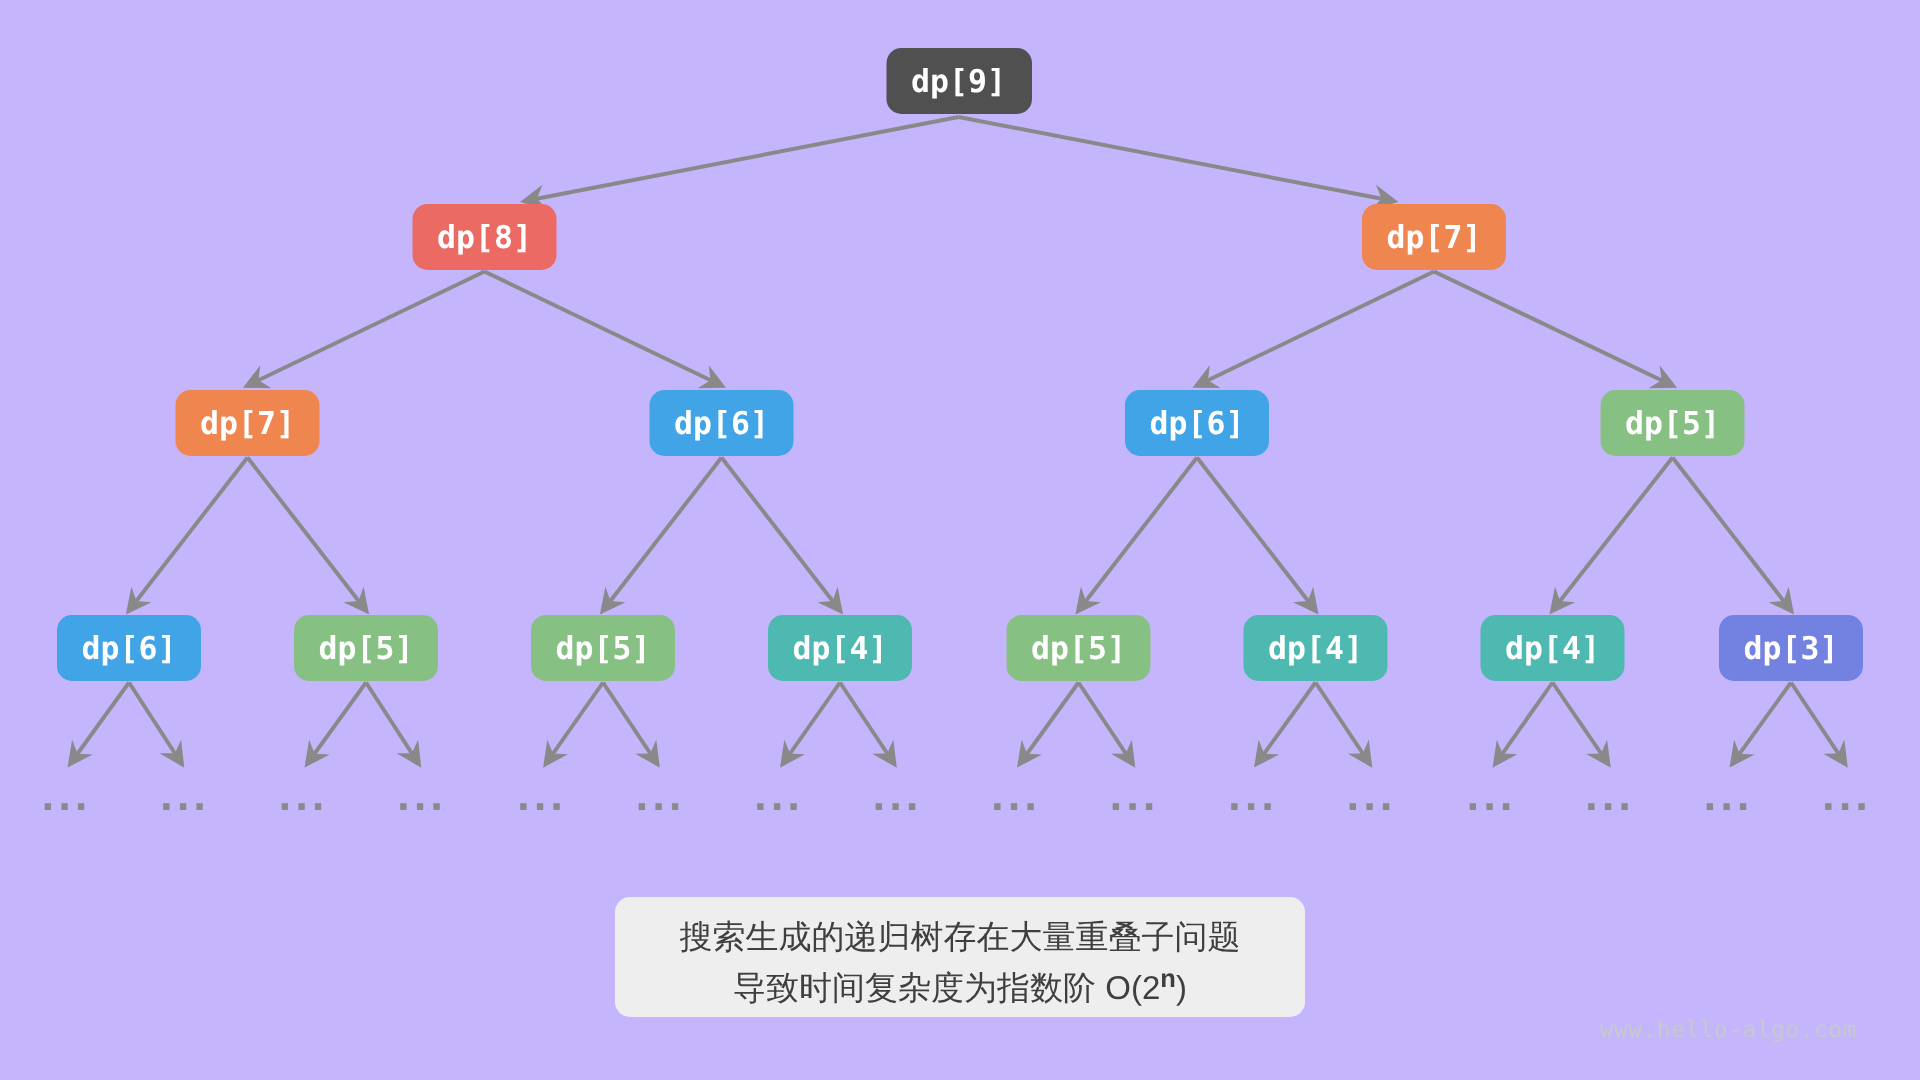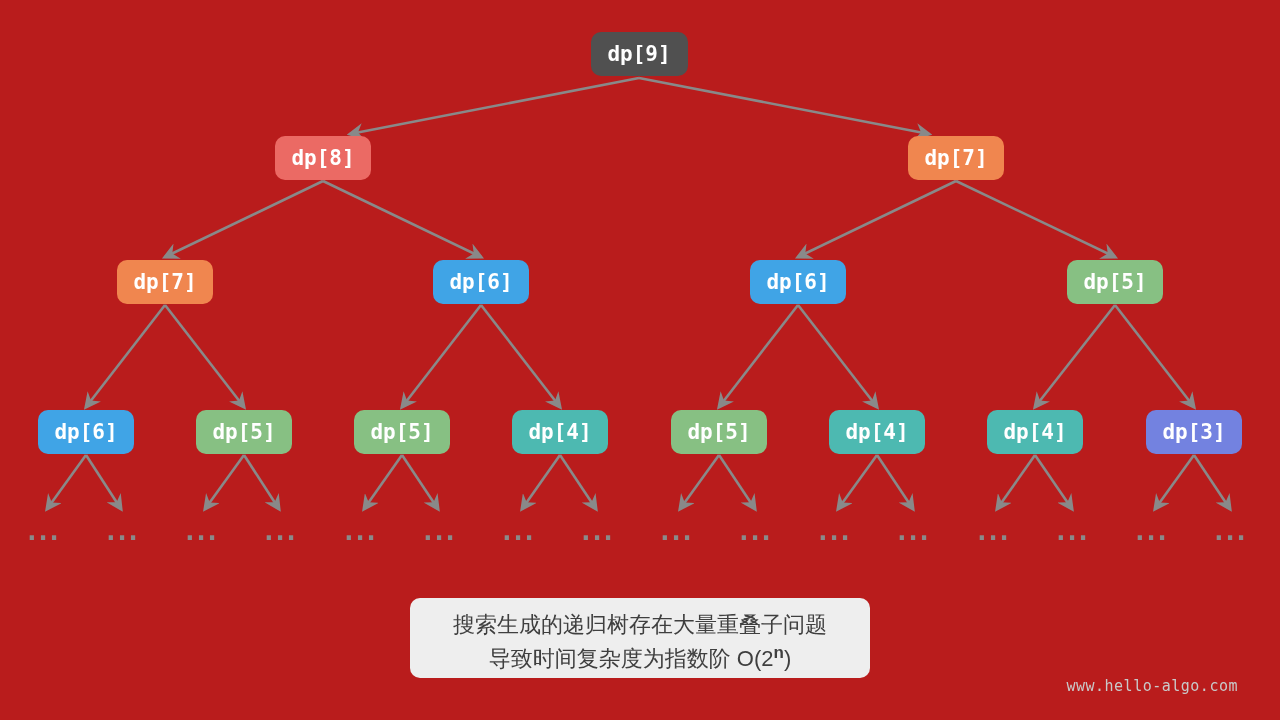--- a/index.html
+++ b/index.html
@@ -1,16 +1,16 @@
 <!DOCTYPE html>
 <html><head>
 <meta charset="utf-8">
 <style>
   html,body{margin:0;padding:0;background:#ffffff;}
-  .stage{position:relative;width:1280px;height:720px;background:#b91c1c;overflow:hidden;}
+  .stage{position:relative;width:1280px;height:720px;background:#c4b5fd;overflow:hidden;}
   svg{display:block;}
   .edge{stroke-width:2.6;fill:none;}
   .node-rect{stroke:none;}
   .node-label{
     font-family:"DejaVu Sans Mono","Liberation Mono",monospace;
     font-weight:bold;font-size:21px;fill:#ffffff;text-anchor:middle;
   }
   .ellipsis-label{
     font-family:"DejaVu Sans","Liberation Sans",sans-serif;
     font-weight:bold;font-size:24px;letter-spacing:2px;text-anchor:middle;

